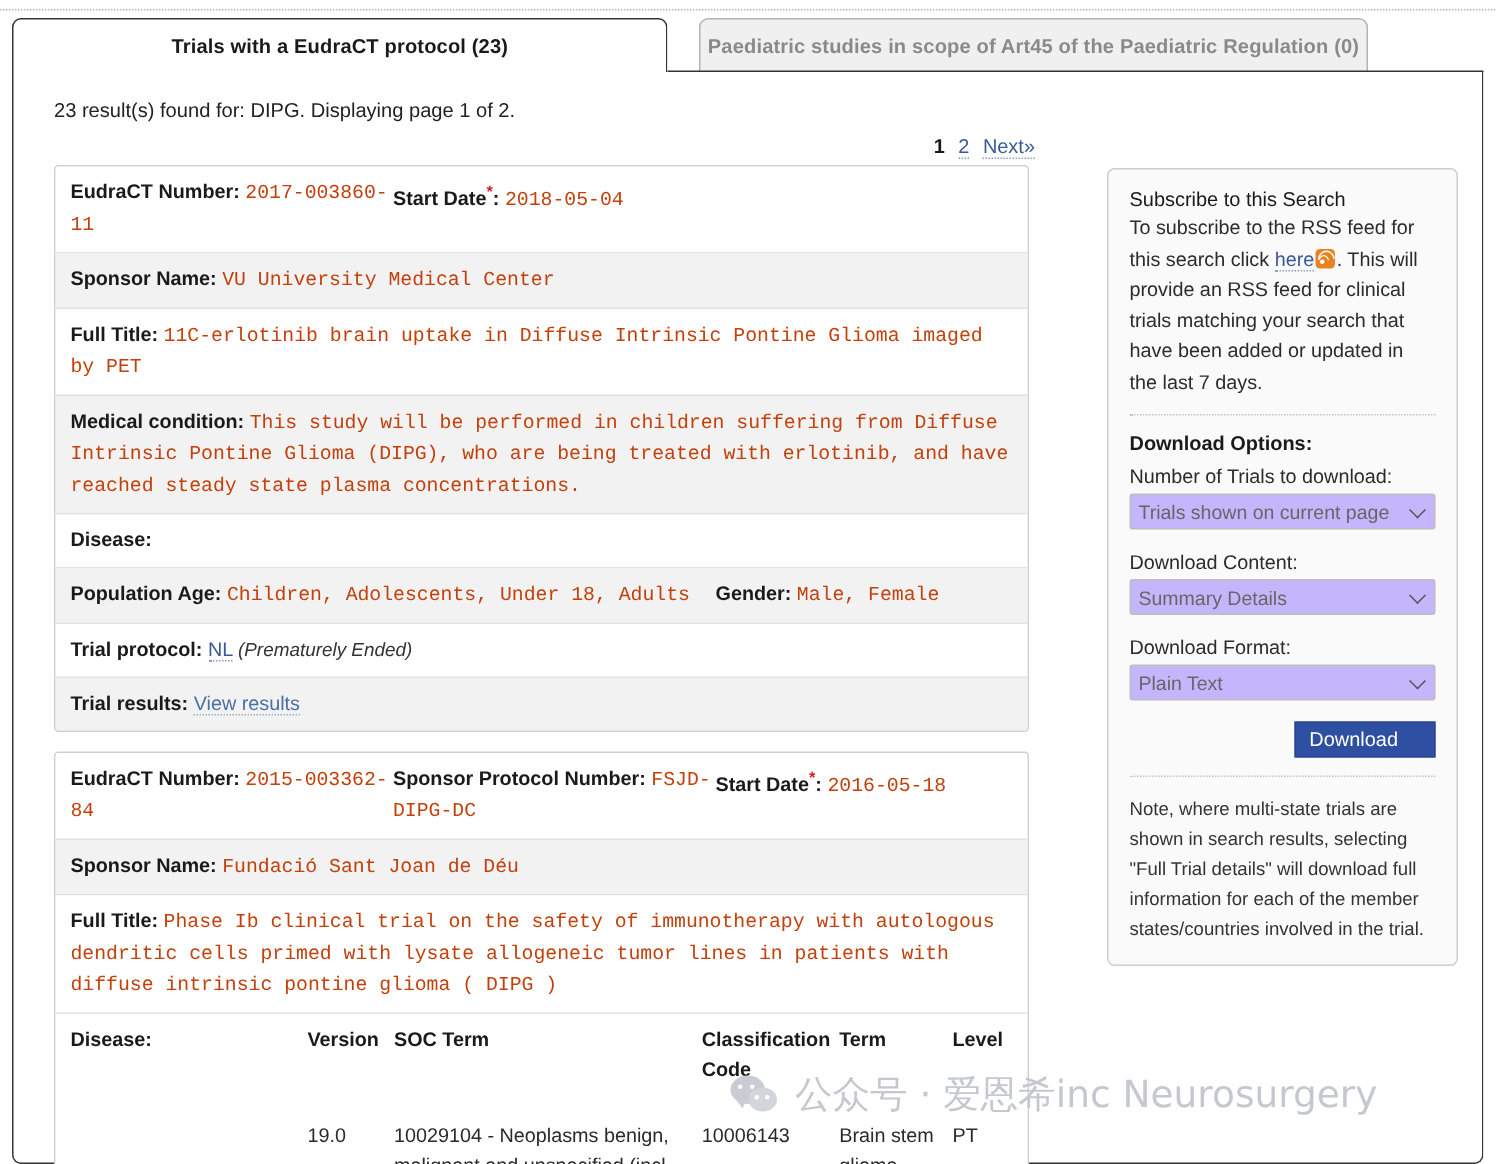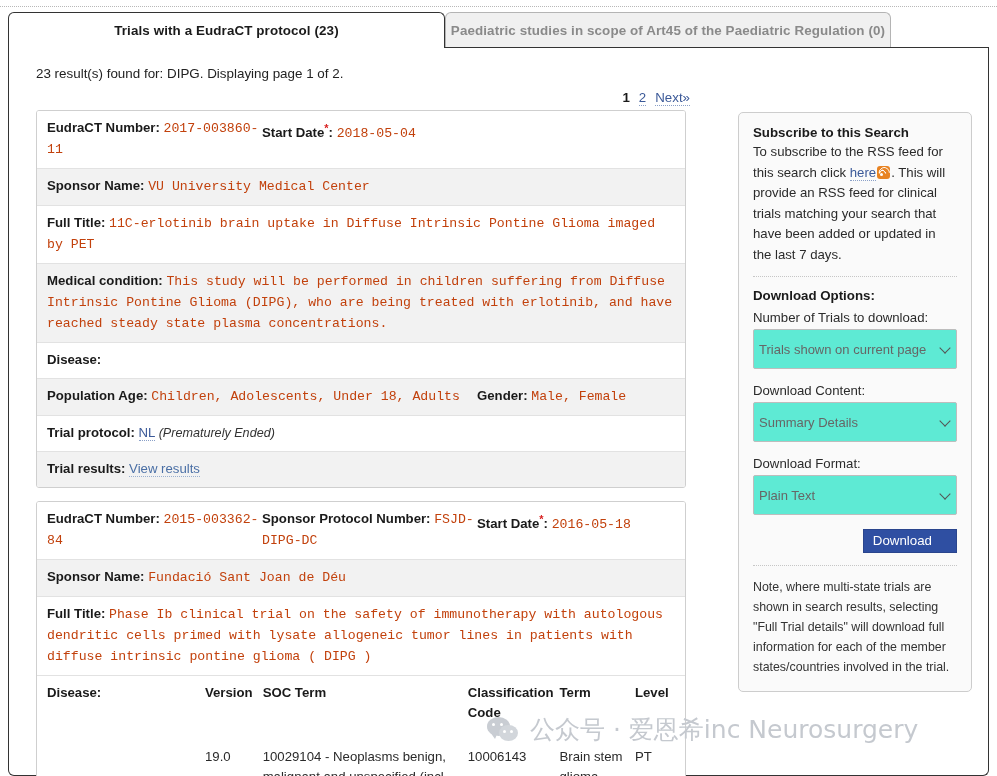--- a/index.html
+++ b/index.html
@@ -33,21 +33,21 @@
     white-space:nowrap;
   }
   .tab.active{
     left:0;width:437px;
     background:#ffffff;
     border-color:#333333;
     color:#1a1a1a;
     z-index:3;
   }
   .tab.inactive{
-    left:437px;width:446px;
+    left:458px;width:446px;
     background:#f0f0f0;
     border-color:#b4b4b4;
     color:#8a8a8a;
     z-index:2;
   }
   
   .panel{
     position:absolute;left:8px;top:47px;width:981px;height:729px;
     background:#ffffff;
     border:1px solid #333333;
@@ -138,21 +138,21 @@
   .ital{font-style:italic;color:#333;font-size:12.6px;}
   
   .sidebar{
     position:absolute;left:738px;top:112px;width:234px;
     border:1px solid #cdcdcd;
     border-radius:5px;
     background:#fafafa;
     padding:12px 14px 14px 14px;
     box-sizing:border-box;
   }
-  .sb-title{font-weight:bold;font-size:13.3px;color:#1a1a1a;margin-bottom:2px;}
+  .sb-title{font-weight:normal;font-size:13.3px;color:#1a1a1a;margin-bottom:2px;}
   .sb-text{font-size:13.2px;line-height:20.5px;color:#2b2b2b;}
   .here-link{color:#3b5998;text-decoration:none;border-bottom:1px dotted #8aa0c8;}
   .rss{
     display:inline-block;width:13px;height:13px;
     vertical-align:-2px;margin:0 1px;
     background:#e88322;border-radius:3px;position:relative;
   }
   .rss:after{
     content:"";position:absolute;left:2.5px;bottom:2.5px;
     width:3px;height:3px;border-radius:50%;background:#fff;
@@ -164,23 +164,23 @@
   }
   .rss .arc1{left:1.5px;bottom:1.5px;width:5px;height:5px;}
   .rss .arc2{left:1.5px;bottom:1.5px;width:8.5px;height:8.5px;}
   .sb-divider{
     border-top:1px dotted #c6c6c6;margin:11px 0 11px 0;
   }
   .sb-sub{font-weight:bold;font-size:13.3px;color:#1a1a1a;margin-bottom:7px;}
   .sb-lbl{font-size:13.2px;color:#2b2b2b;margin-bottom:4px;}
   .sel{
     width:100%;box-sizing:border-box;
-    height:40px;
+    height:24px;
     border:1px solid #bdbdbd;
-    background:#5eead4;
+    background:#c4b5fd;
     color:#666666;
     font-family:"Liberation Sans",sans-serif;
     font-size:13px;
     padding:0 20px 0 5px;
     border-radius:2px;
     position:relative;
     display:flex;align-items:center;
     margin-bottom:14px;
   }
   .sel .caret{

